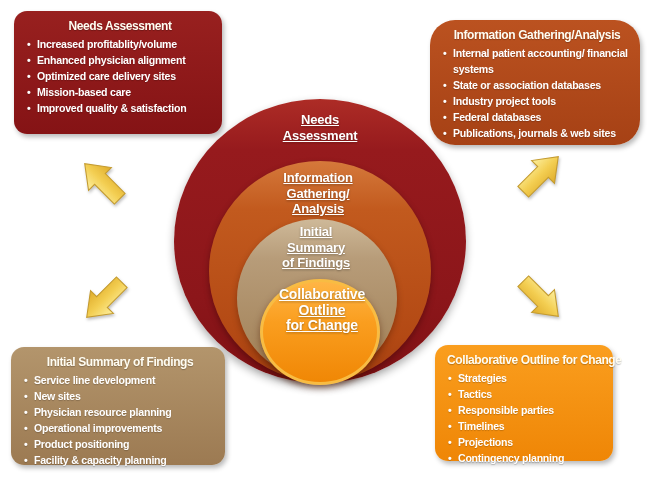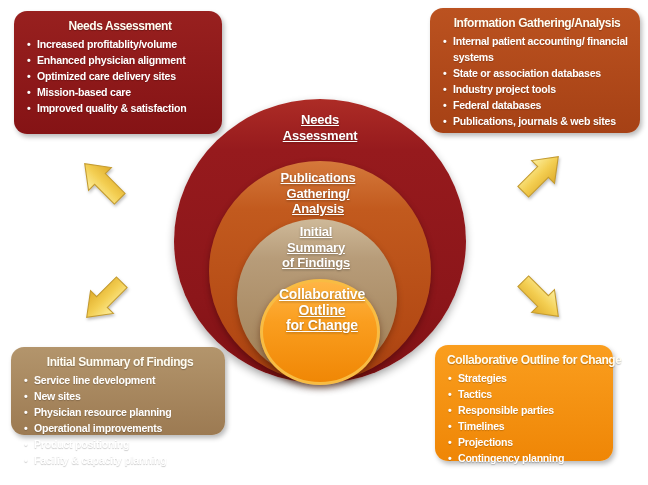--- a/index.html
+++ b/index.html
@@ -18,23 +18,23 @@
     letter-spacing:-0.4px;color:#FFFDF2;text-shadow:0 1px 1px rgba(0,0,0,.25);
   }
   .box ul{
     margin:0;padding:0;list-style:none;font-size:10.6px;letter-spacing:-0.25px;
     line-height:16.1px;text-shadow:0 1px 1px rgba(0,0,0,.2);
   }
   .box ul li{position:relative;padding-left:11px;}
   .box ul li::before{content:"\2022";position:absolute;left:1px;}
   #box-tl{left:14px;top:11px;width:208px;height:123px;
     background:linear-gradient(180deg,#98201F,#851315);}
-  #box-tr{left:430px;top:8px;width:210px;height:125px;
-    background:linear-gradient(180deg,#BB5220,#A64115);}
-  #box-bl{left:11px;top:347px;width:214px;height:88px;
+  #box-tr{left:430px;top:20px;width:210px;height:125px;
+    background:linear-gradient(180deg,#BB5220,#A64115);border-radius:25px;}
+  #box-bl{left:11px;top:347px;width:214px;height:118px;
     background:linear-gradient(180deg,#B3956C,#9C7A52);}
   #box-br{left:435px;top:345px;width:178px;height:116px;
     background:linear-gradient(180deg,#FA9E1E,#EF8606);}
   
   .ring{position:absolute;border-radius:50%;}
   #c1{left:174px;top:99px;width:292px;height:284px;
     background:linear-gradient(180deg,#AD2C26 0%,#961A1D 18%,#8C161A 70%,#7E1114 100%);
     box-shadow:0 4px 8px rgba(0,0,0,.32);}
   #c2{left:209px;top:161px;width:222px;height:220px;
     background:linear-gradient(180deg,#D5793B 0%,#C25A1E 22%,#B34914 80%,#A23F10 100%);
@@ -72,21 +72,21 @@
   <div class="ring" id="c1"></div>
   <div class="ring" id="c2"></div>
   <div class="ring" id="c3"></div>
   <div class="ring" id="c4"></div>
 
   <div class="clabel" id="lbl-needs">
     <div>Needs</div>
     <div>Assessment</div>
   </div>
   <div class="clabel" id="lbl-info">
-    <div>Publications</div>
+    <div>Information</div>
     <div>Gathering/</div>
     <div>Analysis</div>
   </div>
   <div class="clabel" id="lbl-initial">
     <div>Initial</div>
     <div>Summary</div>
     <div>of Findings</div>
   </div>
   <div class="clabel" id="lbl-collab">
     <div>Collaborative</div>

